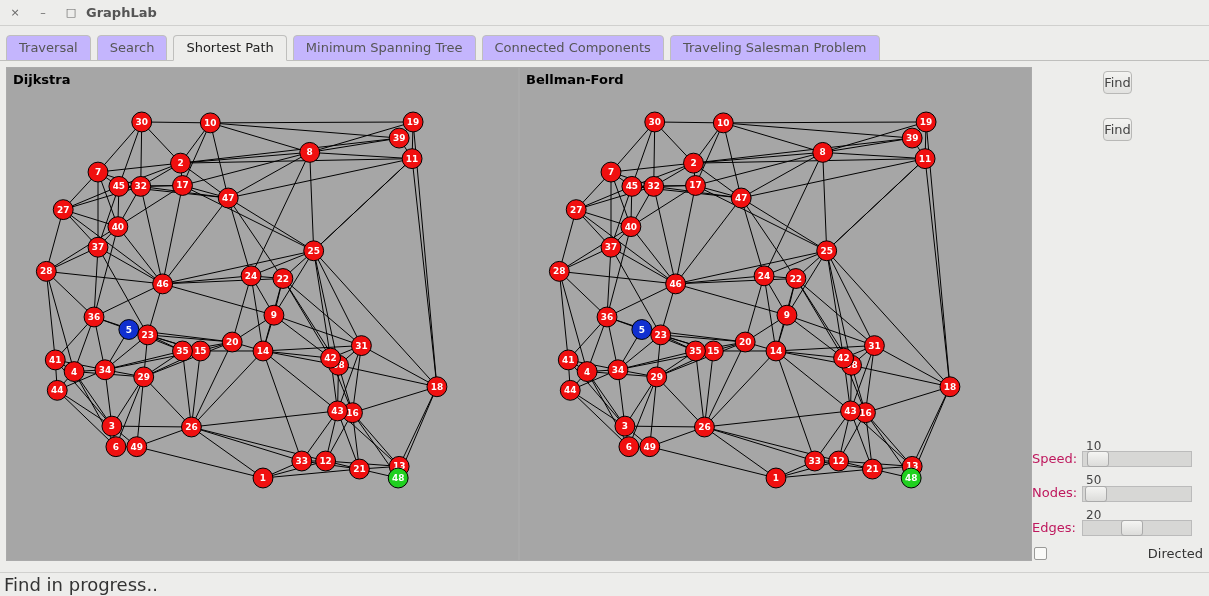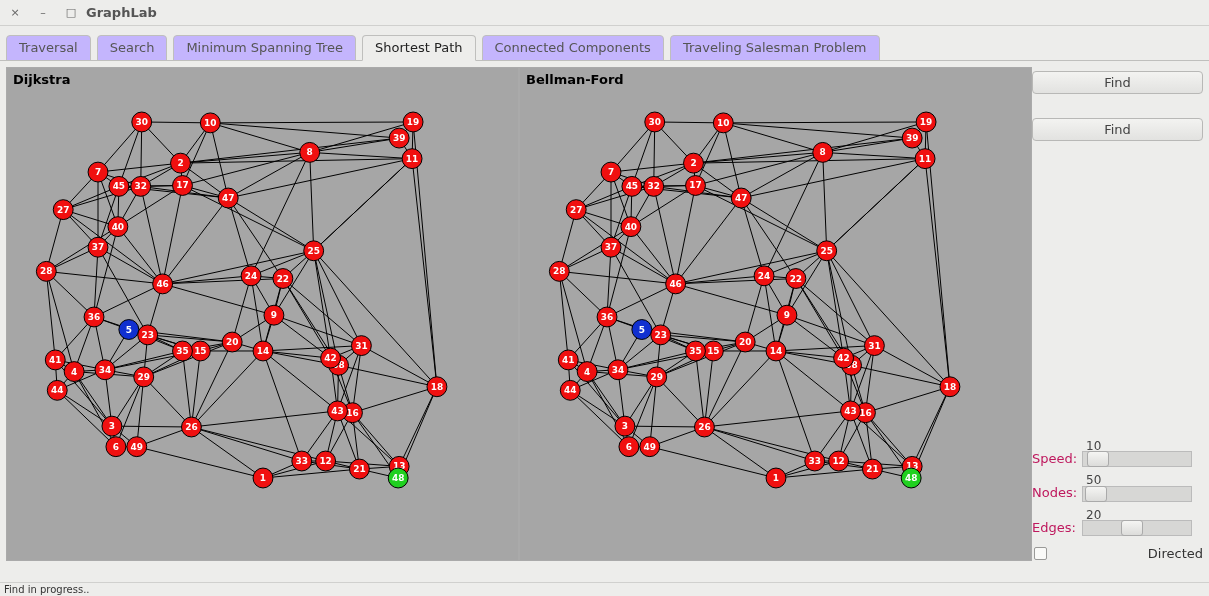--- a/index.html
+++ b/index.html
@@ -74,21 +74,21 @@
   .panel-header {
     position:absolute; top:4px; left:6px;
     font-weight:bold; font-size:13px; color:#000;
     z-index:5;
   }
   .sidebar {
     width:171px;
     display:flex;
     flex-direction:column;
   }
-  .sidebar .btn-group { display:flex; flex-direction:column; gap:6px; padding-top:4px;}
+  .sidebar .btn-group { display:flex; flex-direction:column; gap:6px; padding-top:4px;align-items:center;}
   .btn {
     border:1px solid #b8b8b6;
     border-radius:4px;
     background:linear-gradient(#f3f3f1,#e2e2e0);
     text-align:center;
     padding:3px 0;
     color:#444;
     cursor:default;
   }
   .sidebar .spacer-flex { flex:1; }
@@ -105,21 +105,21 @@
     border:1px solid #aaa; border-radius:3px;
   }
   .check-row { display:flex; align-items:center; gap:6px; padding:4px 0 0 2px;justify-content:space-between;}
   .checkbox { width:13px; height:13px; border:1px solid #9a9a98; border-radius:2px; background:#fafaf8;}
   
   .statusbar {
     position:absolute; left:0; right:0; bottom:0;
     border-top:1px solid #d0d0ce;
     background:#ededeb;
     padding:1px 4px;
-    font-size:10px; color:#333;
+    font-size:18px; color:#333;
   }
   
   svg.graph { position:absolute; top:0; left:0; width:100%; height:100%; }
   .edge { stroke:#000; stroke-width:1; }
   .node-circle { stroke:#000; stroke-width:1; }
   .node-label { font-size:9px; fill:#fff; text-anchor:middle; dominant-baseline:central; font-weight:bold;}
 </style>
 </head>
 <body>
 
@@ -129,22 +129,22 @@
     <div class="wbtn">–</div>
     <div class="wbtn">□</div>
   </div>
   <div class="title">GraphLab</div>
   <div class="spacer"></div>
 </div>
 
 <div class="tabbar" id="tabbar">
     <div class="tab">Traversal</div>
     <div class="tab">Search</div>
+    <div class="tab active">Shortest Path</div>
     <div class="tab">Minimum Spanning Tree</div>
-    <div class="tab active">Shortest Path</div>
     <div class="tab">Connected Components</div>
     <div class="tab">Traveling Salesman Problem</div>
   </div>
 <div class="tabcontent-border"></div>
 
 <div class="main">
   <div class="panel" id="panel0">
     <div class="panel-header">Dijkstra</div>
     <svg class="graph" id="graph0" viewBox="0 0 505 495">
         <line x1="131" y1="54.3" x2="200" y2="55.2" class="edge"></line>

